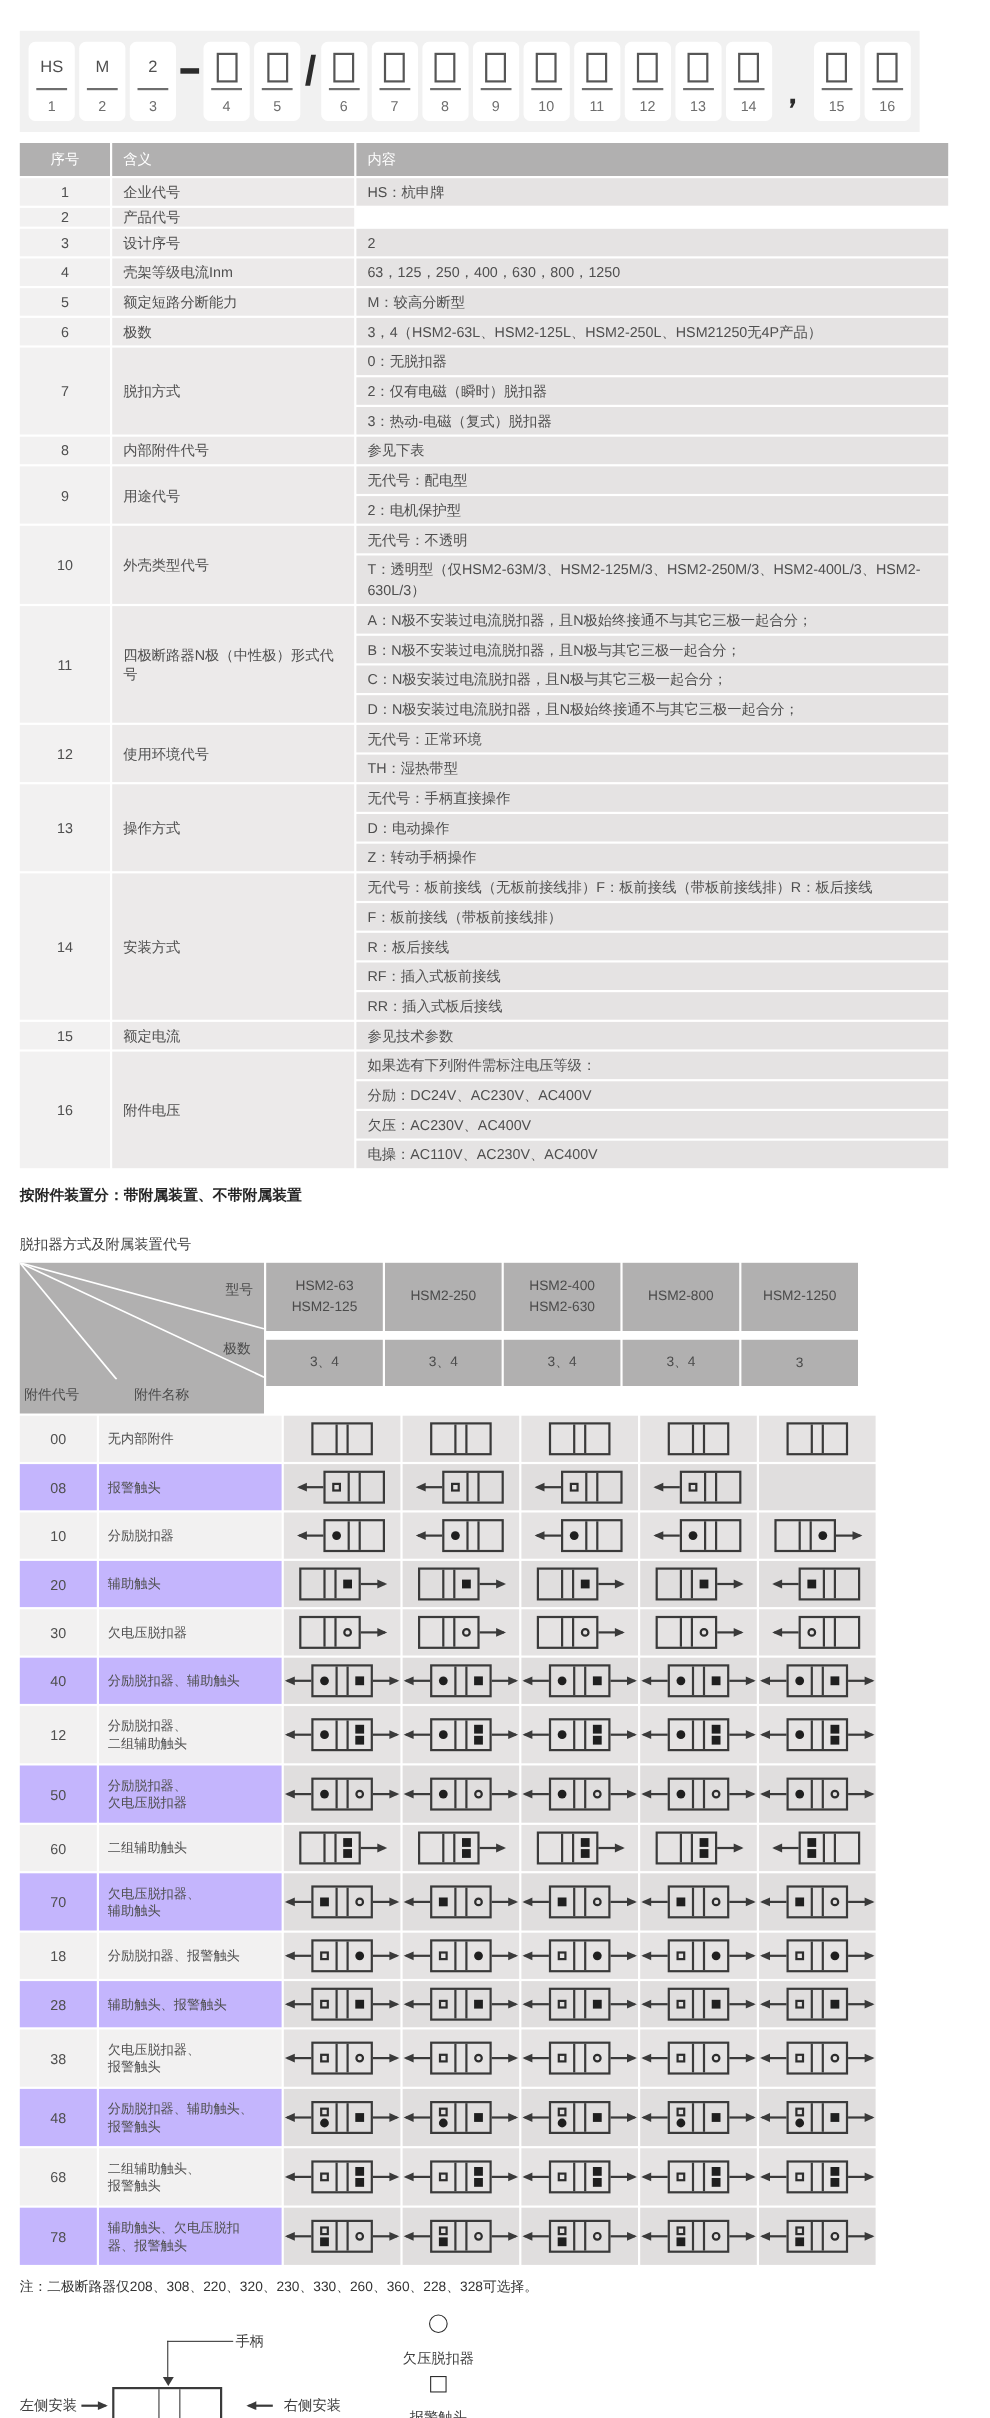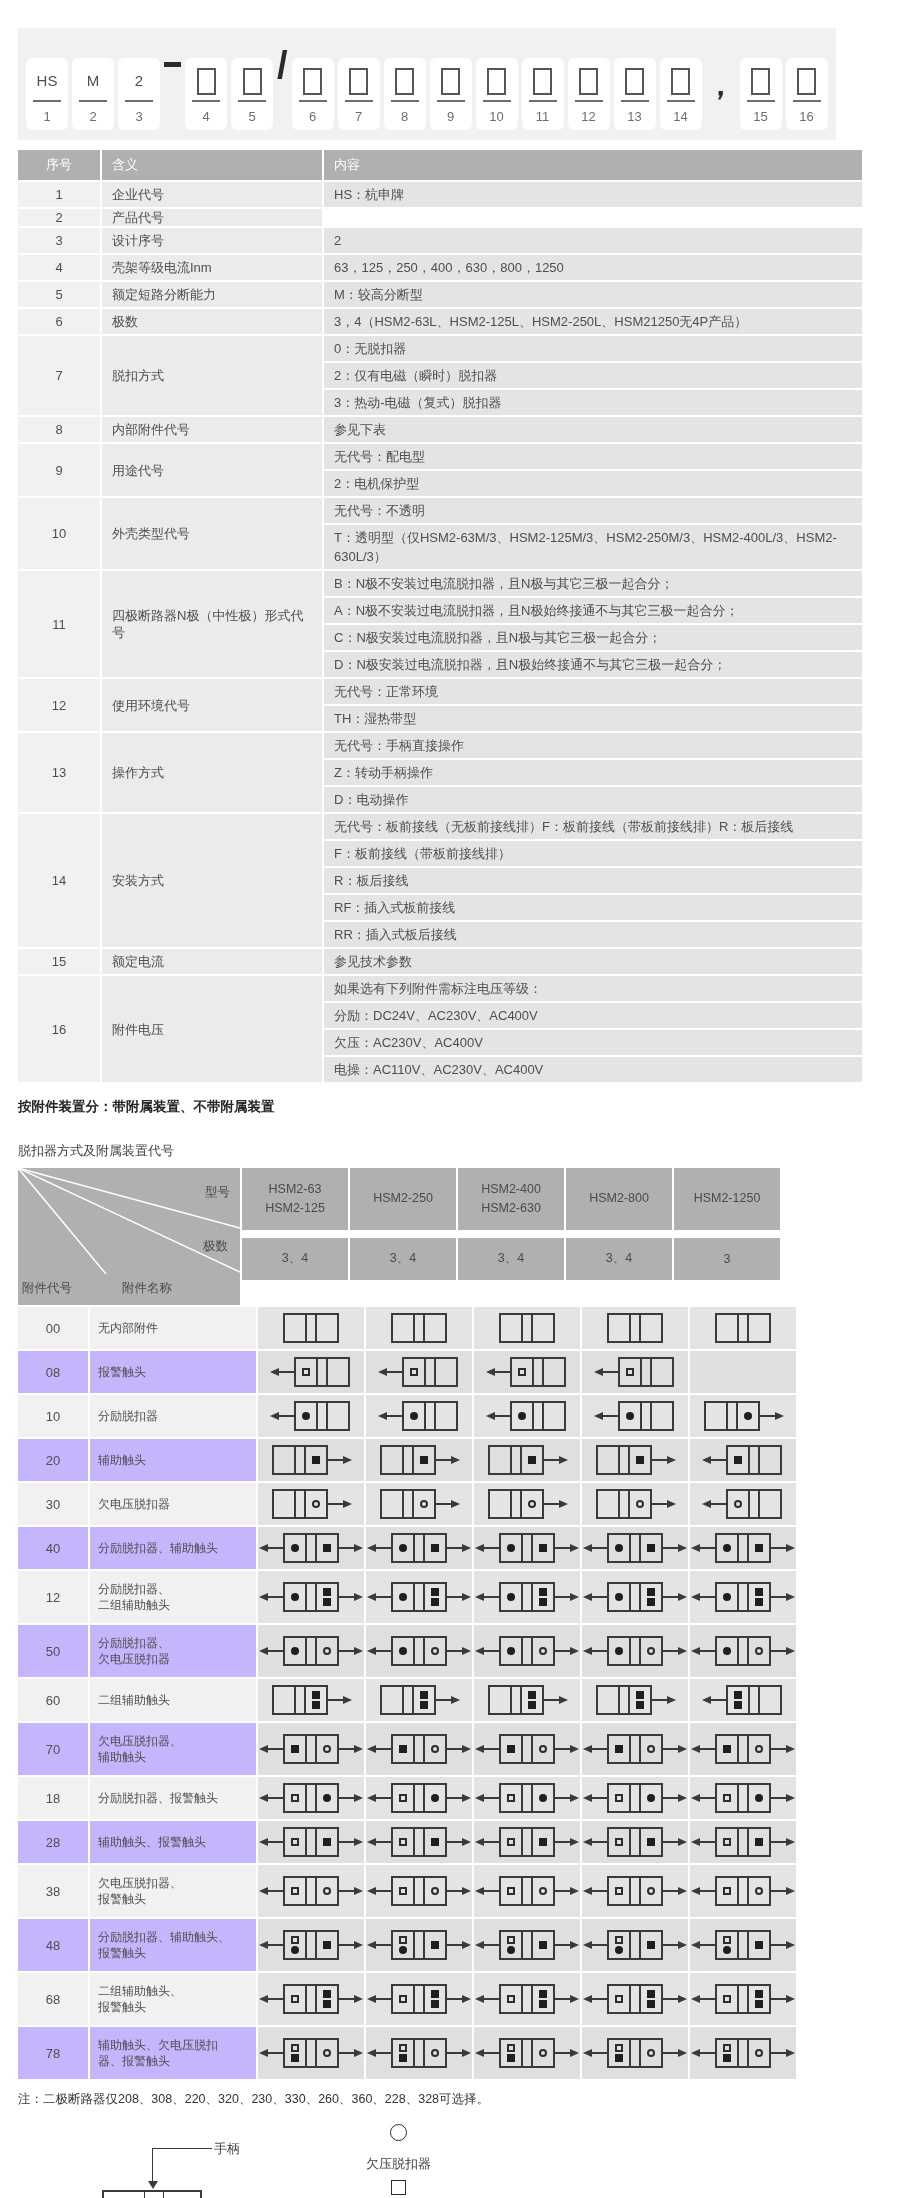--- a/index.html
+++ b/index.html
@@ -1,20 +1,20 @@
 <!DOCTYPE html>
 <html><head>
 <meta charset="utf-8">
 <style>
   html,body{margin:0;padding:0;background:#fff;font-family:"Liberation Sans",sans-serif;}
   .page{width:900px;min-height:2198px;background:#fff;position:relative;}
 
   
   .model-strip{margin:28px 0 10px 18px;background:#f1f1f1;padding:10px 8px;display:flex;align-items:stretch;gap:4px;width:fit-content;}
-  .mcell{background:#fff;border-radius:6px;width:42px;display:flex;flex-direction:column;align-items:center;padding:7px 0 6px;margin-top:20px;}
+  .mcell{background:#fff;border-radius:6px;width:42px;display:flex;flex-direction:column;align-items:center;padding:7px 0 6px;}
   .mchar{height:30px;font-size:15px;color:#4f4f4f;display:flex;align-items:center;justify-content:center;}
   .mslot{width:15px;height:23px;border:2px solid #565656;margin-top:3px;}
   .mline{width:28px;border-bottom:2px solid #6e6e6e;margin-top:5px;}
   .mnum{margin-top:7px;font-size:13px;color:#6e6e6e;}
   .msep{display:flex;align-items:flex-start;color:#2b2b2b;}
   .msep.dash{padding-top:24px;}
   .msep .dashbar{width:17px;height:5px;background:#2b2b2b;}
   .msep.slash{font-size:38px;line-height:1;padding-top:8px;font-weight:bold;}
   .msep.comma{font-size:30px;line-height:1;padding-top:32px;font-weight:bold;}
 
@@ -294,41 +294,41 @@
         <div class="me">外壳类型代号</div>
         <div class="ct">
           <div class="sub">无代号：不透明</div>
           <div class="sub">T：透明型（仅HSM2-63M/3、HSM2-125M/3、HSM2-250M/3、HSM2-400L/3、HSM2-630L/3）</div>
         </div>
       </div>
       <div class="row">
         <div class="no">11</div>
         <div class="me">四极断路器N极（中性极）形式代号</div>
         <div class="ct">
+          <div class="sub">A：N极不安装过电流脱扣器，且N极始终接通不与其它三极一起合分；</div>
           <div class="sub">B：N极不安装过电流脱扣器，且N极与其它三极一起合分；</div>
-          <div class="sub">A：N极不安装过电流脱扣器，且N极始终接通不与其它三极一起合分；</div>
           <div class="sub">C：N极安装过电流脱扣器，且N极与其它三极一起合分；</div>
           <div class="sub">D：N极安装过电流脱扣器，且N极始终接通不与其它三极一起合分；</div>
         </div>
       </div>
       <div class="row">
         <div class="no">12</div>
         <div class="me">使用环境代号</div>
         <div class="ct">
           <div class="sub">无代号：正常环境</div>
           <div class="sub">TH：湿热带型</div>
         </div>
       </div>
       <div class="row">
         <div class="no">13</div>
         <div class="me">操作方式</div>
         <div class="ct">
           <div class="sub">无代号：手柄直接操作</div>
+          <div class="sub">D：电动操作</div>
           <div class="sub">Z：转动手柄操作</div>
-          <div class="sub">D：电动操作</div>
         </div>
       </div>
       <div class="row">
         <div class="no">14</div>
         <div class="me">安装方式</div>
         <div class="ct">
           <div class="sub">无代号：板前接线（无板前接线排）F：板前接线（带板前接线排）R：板后接线</div>
           <div class="sub">F：板前接线（带板前接线排）</div>
           <div class="sub">R：板后接线</div>
           <div class="sub">RF：插入式板前接线</div>

